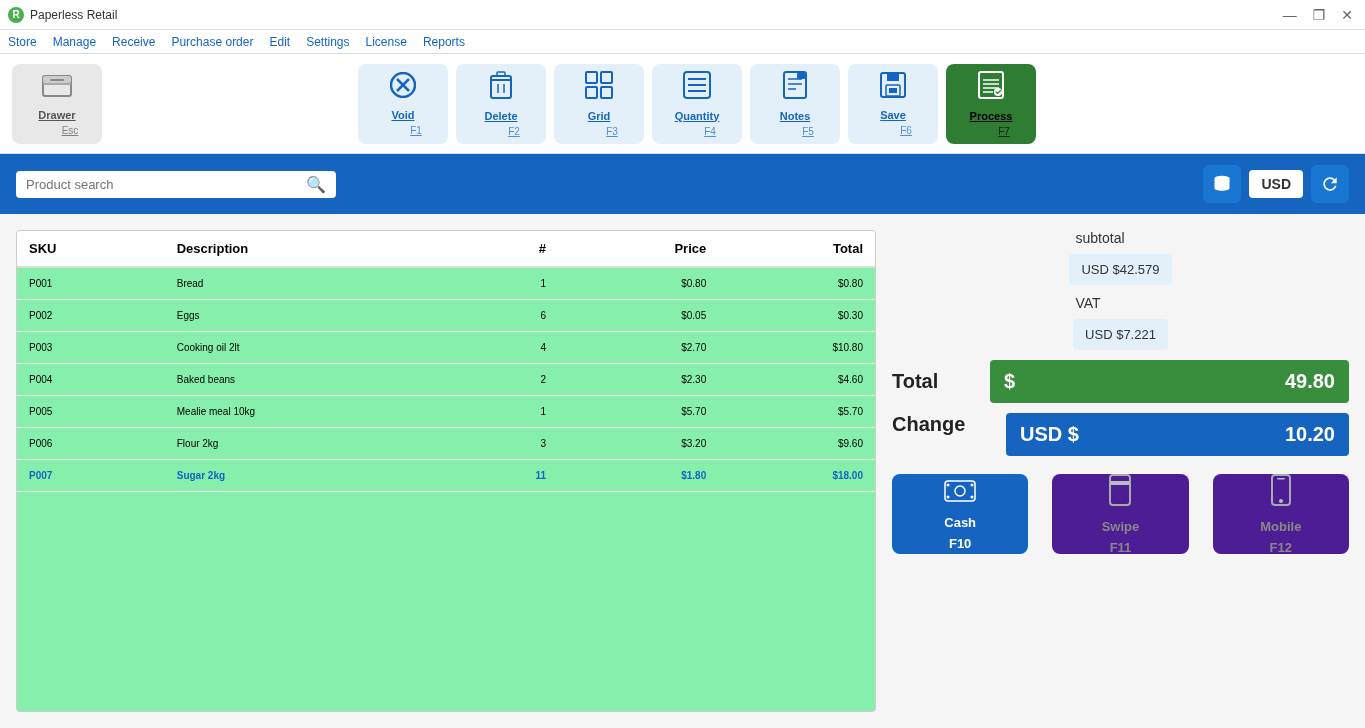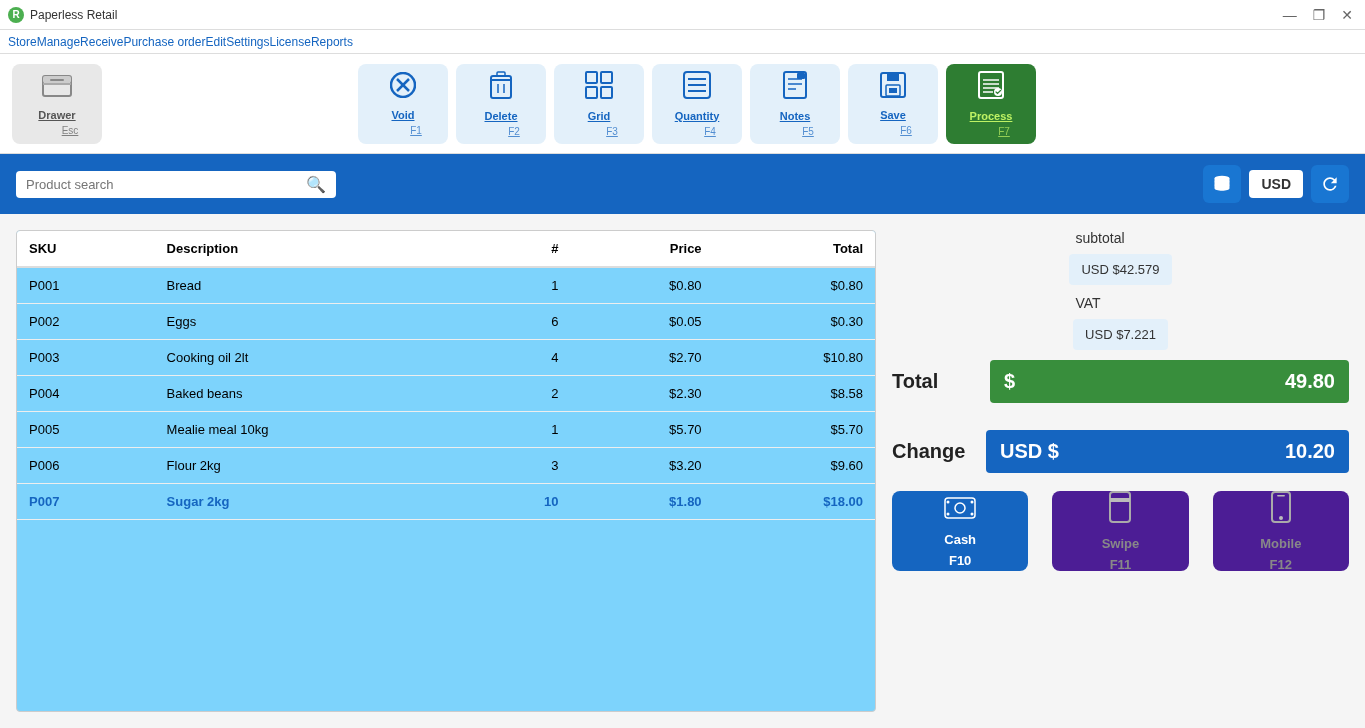--- a/index.html
+++ b/index.html
@@ -21,21 +21,21 @@
     .title-bar-controls { display: flex; gap: 8px; }
     .title-bar-controls span { font-size: 14px; color: #666; cursor: pointer; padding: 0 4px; }
 
     
     .menu-bar {
       background: #fff;
       height: 24px;
       display: flex;
       align-items: center;
       padding: 0 8px;
-      gap: 0;
+      gap: 16px;
       border-bottom: 1px solid #ddd;
     }
     .menu-item { font-size: 12px; color: #1565c0; cursor: pointer; }
 
     
     .toolbar {
       background: #fff;
       height: 100px;
       display: flex;
       align-items: center;
@@ -53,21 +53,21 @@
       flex-direction: column;
       align-items: center;
       justify-content: center;
       gap: 4px;
       font-size: 12px;
       font-weight: 500;
       text-decoration: underline;
     }
     .tool-btn-gray { background: #e8e8e8; color: #555; }
     .tool-btn-blue { background: #e3f0fa; color: #1565c0; }
-    .tool-btn-green { background: #2e7d32; color: #bef264; }
+    .tool-btn-green { background: #2e7d32; color: #000000; }
     .tool-icon { font-size: 28px; }
     .tool-label { font-size: 11px; font-weight: 600; }
     .tool-shortcut { font-size: 10px; opacity: 0.7; padding-left: 26px; }
 
     
     .search-bar {
       background: #1565c0;
       height: 60px;
       display: flex;
       align-items: center;
@@ -122,41 +122,41 @@
       display: flex;
       height: calc(728px - 30px - 24px - 100px - 60px);
       background: #f5f5f5;
       padding: 16px;
       gap: 16px;
     }
 
     
     .table-section {
       flex: 0 0 860px;
-      background: #7dd3fc;
+      background: #86efac;
       border: 1px solid #ccc;
       border-radius: 4px;
       overflow: hidden;
     }
     .pos-table {
       width: 100%;
       border-collapse: collapse;
     }
     .pos-table th {
       background: #fff;
       padding: 10px 12px;
       text-align: left;
       font-weight: 700;
       font-size: 13px;
       border-bottom: 2px solid #ddd;
     }
     .pos-table th:nth-child(3), .pos-table th:nth-child(4), .pos-table th:nth-child(5) { text-align: right; }
     .pos-table td {
       padding: 10px 12px;
-      font-size: 13px;
+      font-size: 10px;
       border-bottom: 1px solid #eee;
     }
     .pos-table td:nth-child(3), .pos-table td:nth-child(4), .pos-table td:nth-child(5) { text-align: right; }
     .pos-table tr.active-row td { color: #1565c0; font-weight: bold; }
 
     
     .right-panel {
       flex: 1;
       display: flex;
       flex-direction: column;
@@ -200,23 +200,21 @@
       border-radius: 4px;
       padding: 10px 14px;
       display: flex;
       justify-content: space-between;
       font-size: 20px;
       font-weight: bold;
       color: #fff;
     }
     .change-row {
       display: flex;
-      align-items: center;
-      gap: 4px;
-      margin-top: 17px;
+      gap: 24px;
     }
     .change-label {
       font-size: 20px;
       font-weight: bold;
       color: #222;
       width: 90px;
     }
     .change-value-box {
       flex: 1;
       background: #1565c0;
@@ -428,40 +426,40 @@
             <td>Cooking oil 2lt</td>
             <td>4</td>
             <td>$2.70</td>
             <td>$10.80</td>
           </tr>
           <tr>
             <td>P004</td>
             <td>Baked beans</td>
             <td>2</td>
             <td>$2.30</td>
-            <td>$8.58</td>
+            <td>$4.60</td>
           </tr>
           <tr>
             <td>P005</td>
             <td>Mealie meal 10kg</td>
             <td>1</td>
             <td>$5.70</td>
             <td>$5.70</td>
           </tr>
           <tr>
             <td>P006</td>
             <td>Flour 2kg</td>
             <td>3</td>
             <td>$3.20</td>
             <td>$9.60</td>
           </tr>
           <tr class="active-row">
             <td>P007</td>
             <td>Sugar 2kg</td>
-            <td>10</td>
+            <td>11</td>
             <td>$1.80</td>
             <td>$18.00</td>
           </tr>
         </tbody>
     </table>
   </div>
 
   <div class="right-panel">
 
     <div class="summary-row">

